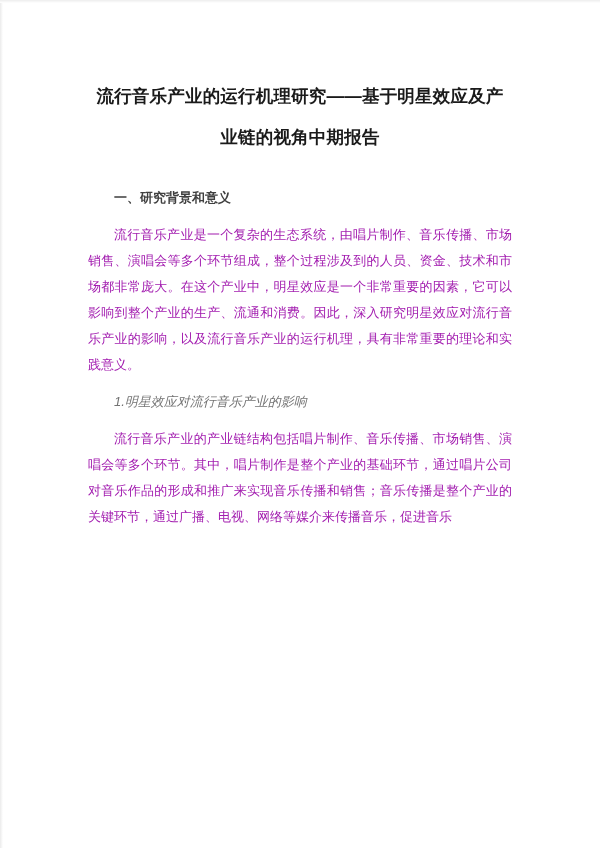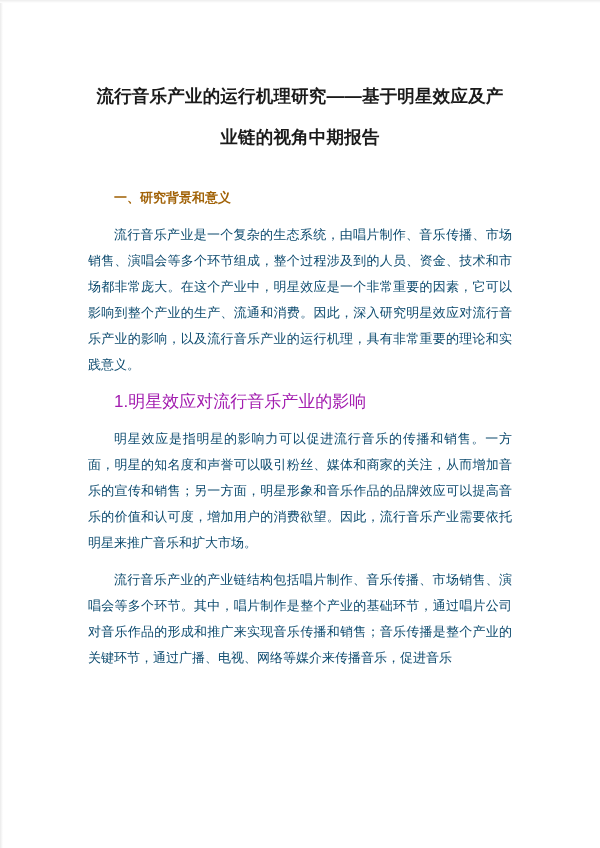--- a/index.html
+++ b/index.html
@@ -51,39 +51,40 @@
     text-align: center;
     color: #1a1a1a;
     letter-spacing: 0.2px;
   }
   .section-heading {
     margin: 0;
     padding-top: 27px;
     font-size: 13px;
     font-weight: bold;
     line-height: 26px;
-    color: #a16207;
+    color: #404040;
     text-indent: 26px;
   }
   .sub-heading {
     margin: 0;
     padding-top: 11px;
-    font-size: 17px;
+    font-size: 13px;
     font-weight: normal;
     line-height: 26px;
-    color: #a21caf;
+    color: #737373;
     text-indent: 26px;
+    font-style: italic;
   }
   .para {
     margin: 0;
     padding-top: 11px;
     font-size: 13px;
     font-weight: normal;
     line-height: 26px;
-    color: #0c4a6e;
+    color: #a21caf;
     text-indent: 26px;
     text-align: justify;
     text-justify: inter-ideograph;
   }
 </style>
 </head>
 <body>
 
 <div class="page">
 
@@ -91,19 +92,18 @@
   <div class="page-edge-top"></div>
 
   <div class="content">
 
     <h1 class="doc-title">流行音乐产业的运行机理研究——基于明星效应及产业链的视角中期报告</h1>
 
     <div id="body-blocks">
         <p class="section-heading">一、研究背景和意义</p>
         <p class="para">流行音乐产业是一个复杂的生态系统，由唱片制作、音乐传播、市场销售、演唱会等多个环节组成，整个过程涉及到的人员、资金、技术和市场都非常庞大。在这个产业中，明星效应是一个非常重要的因素，它可以影响到整个产业的生产、流通和消费。因此，深入研究明星效应对流行音乐产业的影响，以及流行音乐产业的运行机理，具有非常重要的理论和实践意义。</p>
         <p class="sub-heading">1.明星效应对流行音乐产业的影响</p>
-        <p class="para">明星效应是指明星的影响力可以促进流行音乐的传播和销售。一方面，明星的知名度和声誉可以吸引粉丝、媒体和商家的关注，从而增加音乐的宣传和销售；另一方面，明星形象和音乐作品的品牌效应可以提高音乐的价值和认可度，增加用户的消费欲望。因此，流行音乐产业需要依托明星来推广音乐和扩大市场。</p>
         <p class="para">流行音乐产业的产业链结构包括唱片制作、音乐传播、市场销售、演唱会等多个环节。其中，唱片制作是整个产业的基础环节，通过唱片公司对音乐作品的形成和推广来实现音乐传播和销售；音乐传播是整个产业的关键环节，通过广播、电视、网络等媒介来传播音乐，促进音乐</p>
       </div>
 
   </div>
 
 </div>
 
 </body></html>

